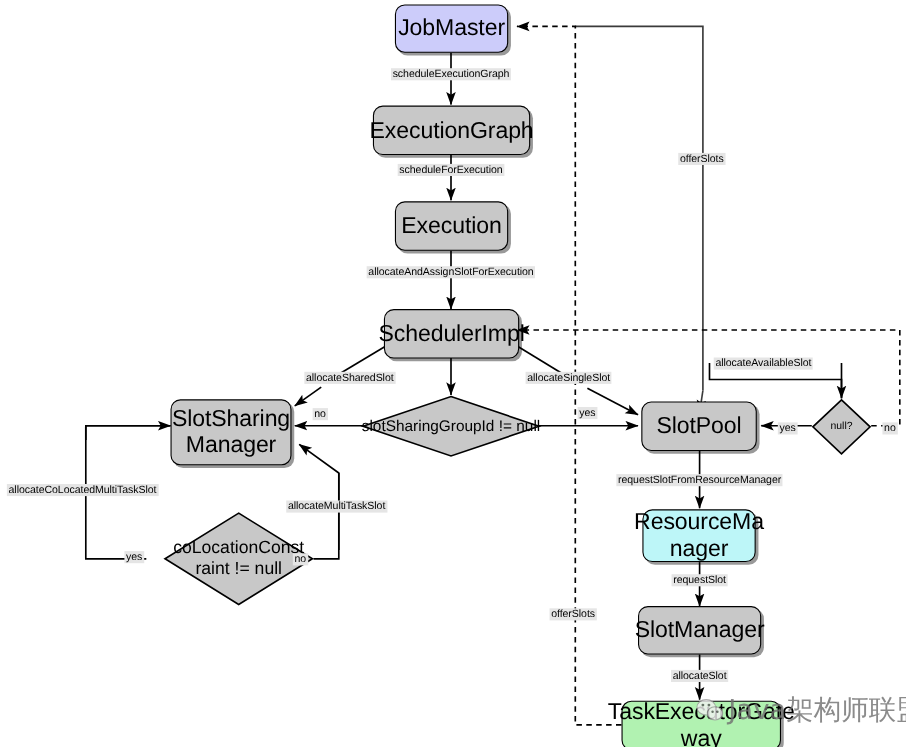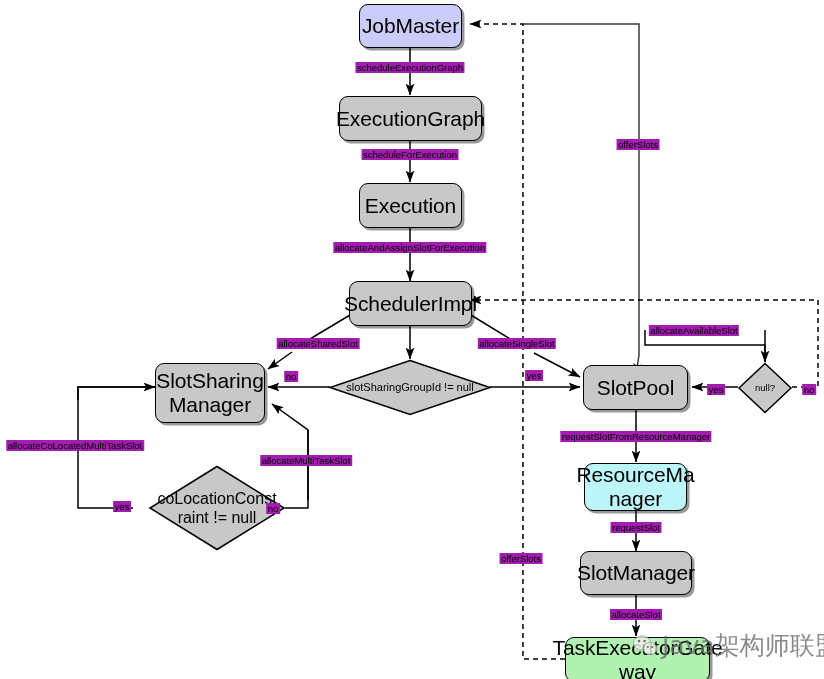--- a/index.html
+++ b/index.html
@@ -67,28 +67,28 @@
     height: 100%;
     display: flex;
     align-items: center;
     justify-content: center;
     text-align: center;
     font-size: 16px;
     color: #000000;
     line-height: 1.2;
     pointer-events: none;
   }
-  .diamond-label.big { font-size: 11px; }
+  .diamond-label.big { font-size: 14px; }
 
   .elabel {
     position: absolute;
     font-size: 9.6px;
     color: #000000;
     white-space: nowrap;
-    background: #a21caf;
+    background: #e5e5e5;
     padding: 0 1.5px;
     z-index: 4;
     letter-spacing: -0.05px;
   }
   .elabel.center { transform: translateX(-50%); }
 
   .watermark {
     position: absolute;
     z-index: 6;
     pointer-events: none;

